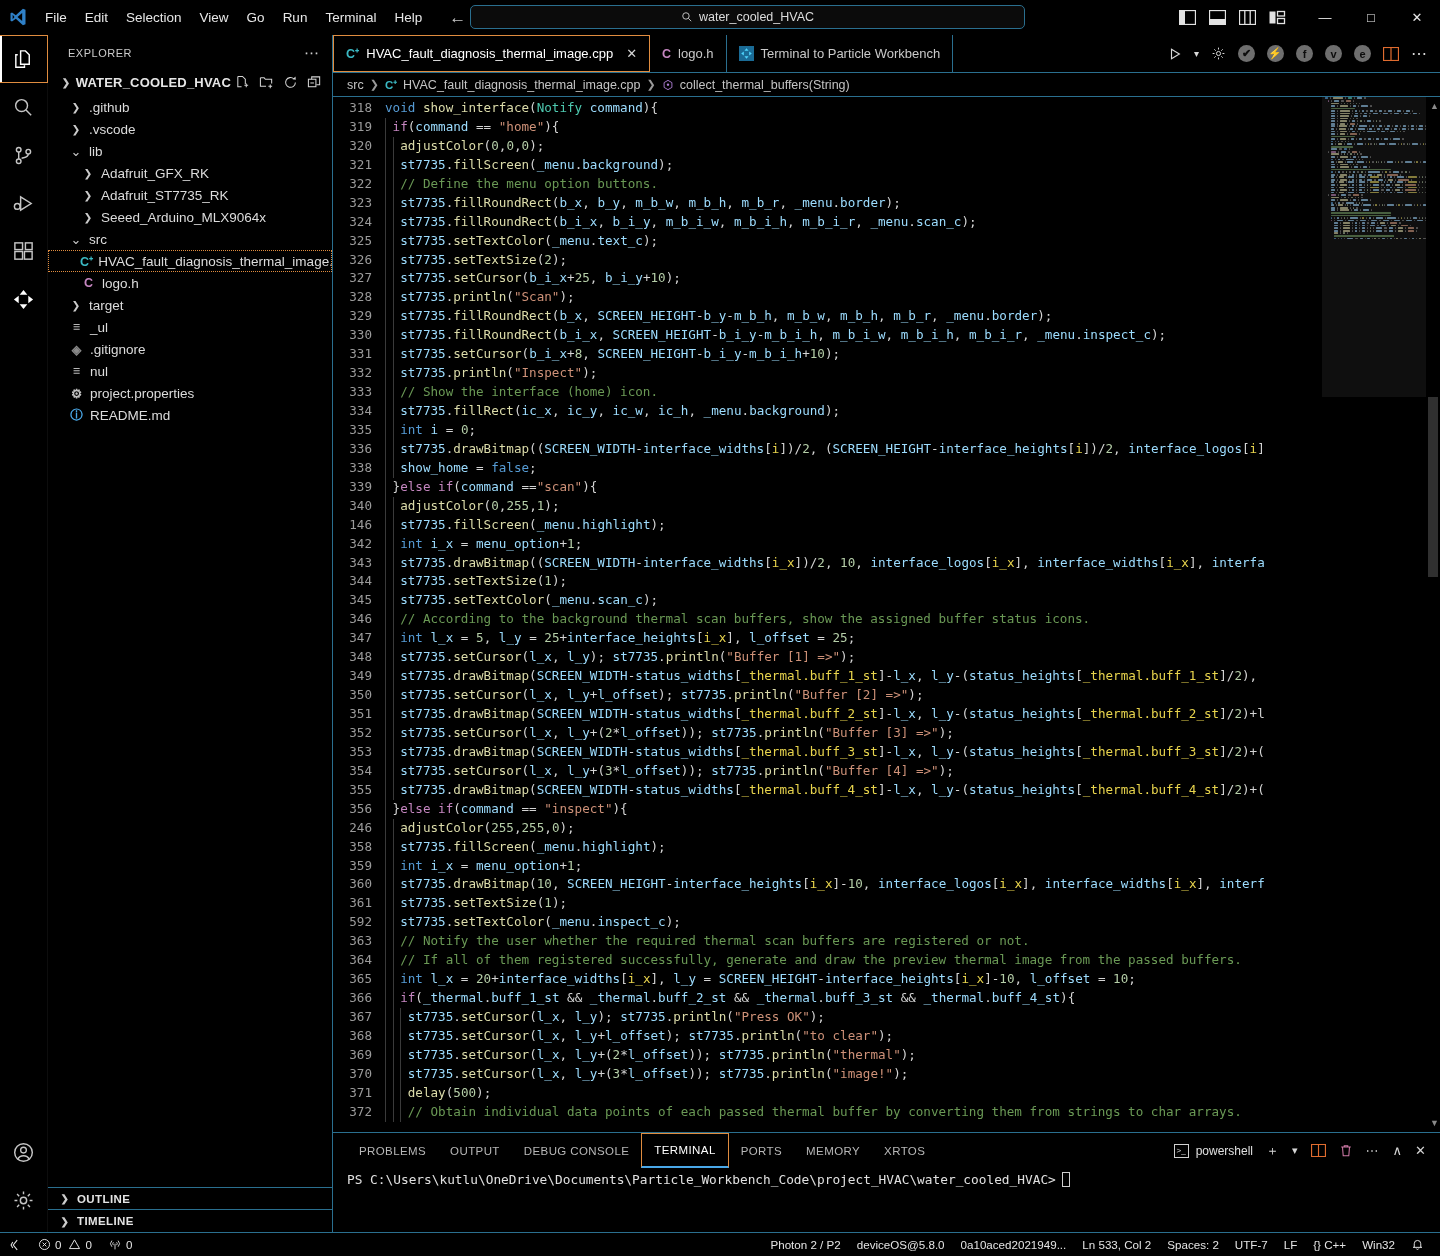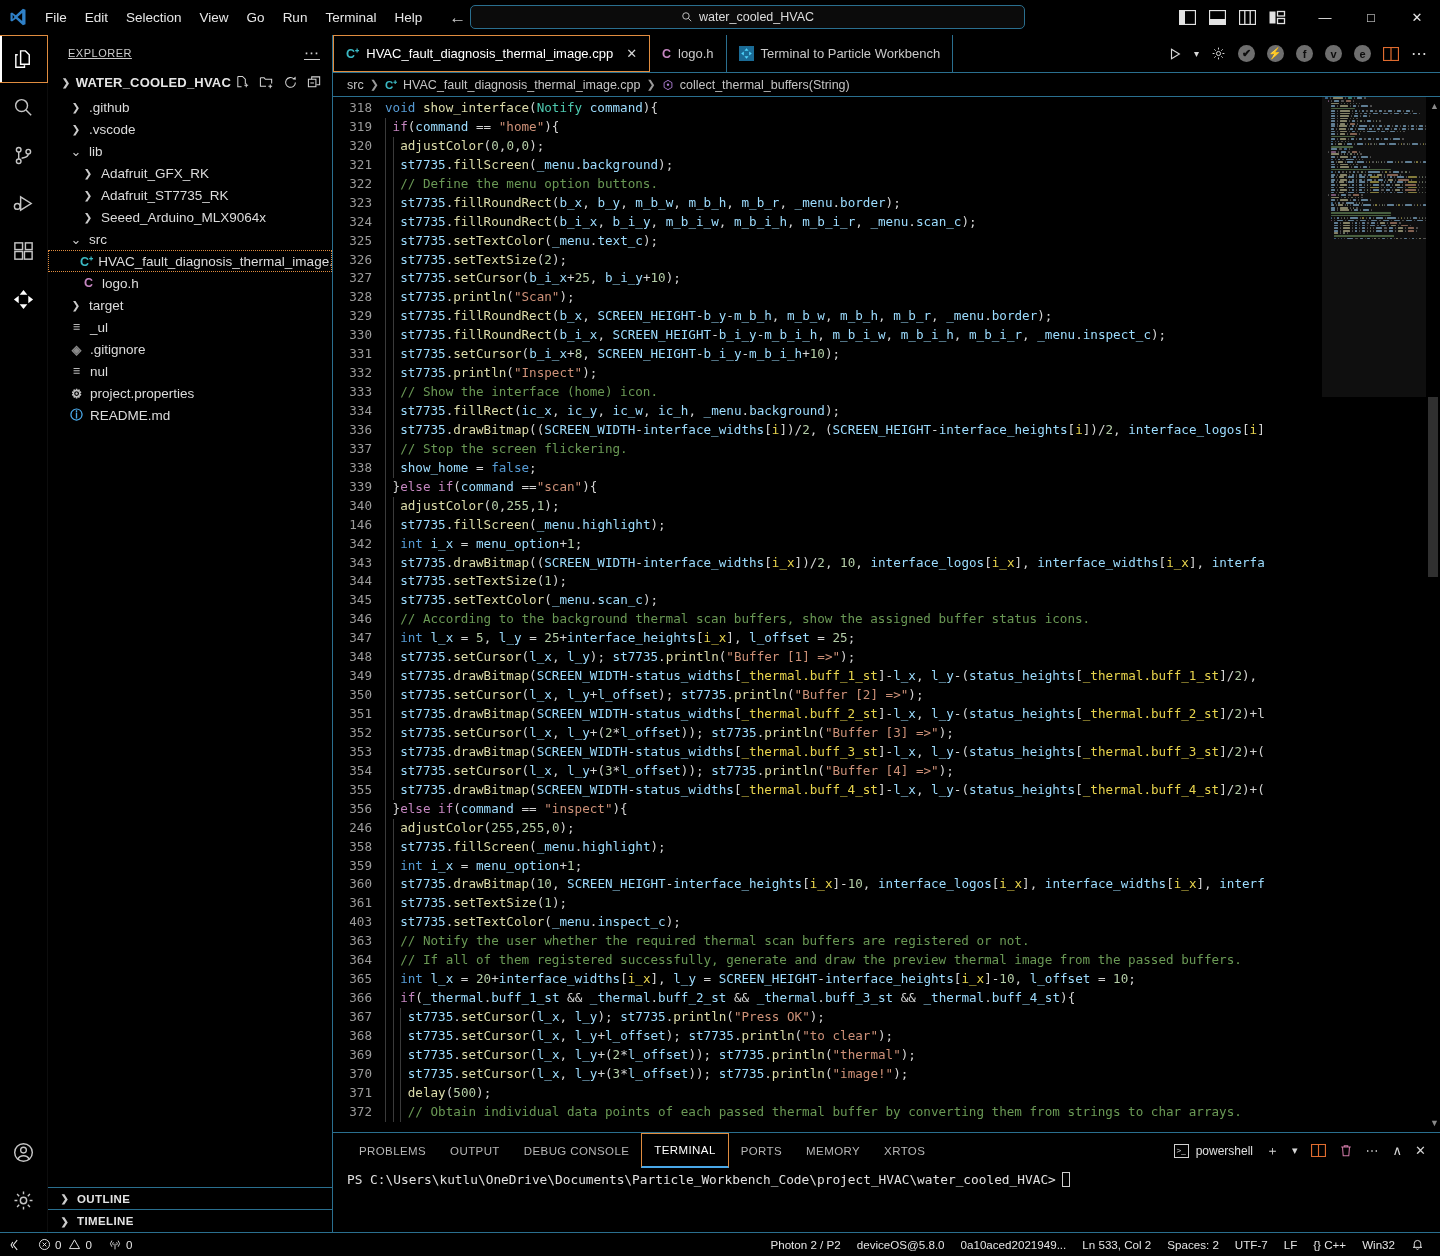--- a/index.html
+++ b/index.html
@@ -64,21 +64,21 @@
   .act-spacer { flex: 1 1 auto; }
 
   
   .sidebar {
     width: 285px; flex: 0 0 285px; background: #000;
     display: flex; flex-direction: column;
     border-right: 1px solid #2a6f8f;
   }
   .sb-header {
     height: 35px; display: flex; align-items: center; justify-content: space-between;
-    padding: 0 12px 0 20px; color: #cccccc; font-size: 11px; letter-spacing: .5px; text-decoration: underline;
+    padding: 0 12px 0 20px; color: #cccccc; font-size: 11px; letter-spacing: .5px;
   }
   .sb-dots { color: #cfcfcf; font-size: 15px; letter-spacing:1px; }
   .folder-row {
     height: 24px; display: flex; align-items: center; gap: 4px;
     padding: 0 10px 0 12px; color: #e6e6e6; font-size: 13px; font-weight: bold;
   }
   .folder-row .caret { width: 14px; text-align:center; font-size: 10px; color:#c9c9c9; }
   .folder-name { flex: 1 1 auto; letter-spacing: .2px; }
   .folder-actions { display: flex; gap: 9px; align-items: center; color:#d4d4d4; }
   .tree { flex: 1 1 auto; overflow: hidden; padding-top: 2px; }
@@ -523,22 +523,22 @@
           <div class="cl"><span class="ln">325</span><span class="ctext"><span class="ig"></span><span class="ig"></span><span class="t-var">st7735</span><span class="t-pln">.</span><span class="t-fn">setTextColor</span><span class="t-pln">(</span><span class="t-var">_menu</span><span class="t-pln">.</span><span class="t-var">text_c</span><span class="t-pln">);</span></span></div>
           <div class="cl"><span class="ln">326</span><span class="ctext"><span class="ig"></span><span class="ig"></span><span class="t-var">st7735</span><span class="t-pln">.</span><span class="t-fn">setTextSize</span><span class="t-pln">(</span><span class="t-num">2</span><span class="t-pln">);</span></span></div>
           <div class="cl"><span class="ln">327</span><span class="ctext"><span class="ig"></span><span class="ig"></span><span class="t-var">st7735</span><span class="t-pln">.</span><span class="t-fn">setCursor</span><span class="t-pln">(</span><span class="t-var">b_i_x</span><span class="t-pln">+</span><span class="t-num">25</span><span class="t-pln">, </span><span class="t-var">b_i_y</span><span class="t-pln">+</span><span class="t-num">10</span><span class="t-pln">);</span></span></div>
           <div class="cl"><span class="ln">328</span><span class="ctext"><span class="ig"></span><span class="ig"></span><span class="t-var">st7735</span><span class="t-pln">.</span><span class="t-fn">println</span><span class="t-pln">(</span><span class="t-str">"Scan"</span><span class="t-pln">);</span></span></div>
           <div class="cl"><span class="ln">329</span><span class="ctext"><span class="ig"></span><span class="ig"></span><span class="t-var">st7735</span><span class="t-pln">.</span><span class="t-fn">fillRoundRect</span><span class="t-pln">(</span><span class="t-var">b_x</span><span class="t-pln">, </span><span class="t-var">SCREEN_HEIGHT</span><span class="t-pln">-</span><span class="t-var">b_y</span><span class="t-pln">-</span><span class="t-var">m_b_h</span><span class="t-pln">, </span><span class="t-var">m_b_w</span><span class="t-pln">, </span><span class="t-var">m_b_h</span><span class="t-pln">, </span><span class="t-var">m_b_r</span><span class="t-pln">, </span><span class="t-var">_menu</span><span class="t-pln">.</span><span class="t-var">border</span><span class="t-pln">);</span></span></div>
           <div class="cl"><span class="ln">330</span><span class="ctext"><span class="ig"></span><span class="ig"></span><span class="t-var">st7735</span><span class="t-pln">.</span><span class="t-fn">fillRoundRect</span><span class="t-pln">(</span><span class="t-var">b_i_x</span><span class="t-pln">, </span><span class="t-var">SCREEN_HEIGHT</span><span class="t-pln">-</span><span class="t-var">b_i_y</span><span class="t-pln">-</span><span class="t-var">m_b_i_h</span><span class="t-pln">, </span><span class="t-var">m_b_i_w</span><span class="t-pln">, </span><span class="t-var">m_b_i_h</span><span class="t-pln">, </span><span class="t-var">m_b_i_r</span><span class="t-pln">, </span><span class="t-var">_menu</span><span class="t-pln">.</span><span class="t-var">inspect_c</span><span class="t-pln">);</span></span></div>
           <div class="cl"><span class="ln">331</span><span class="ctext"><span class="ig"></span><span class="ig"></span><span class="t-var">st7735</span><span class="t-pln">.</span><span class="t-fn">setCursor</span><span class="t-pln">(</span><span class="t-var">b_i_x</span><span class="t-pln">+</span><span class="t-num">8</span><span class="t-pln">, </span><span class="t-var">SCREEN_HEIGHT</span><span class="t-pln">-</span><span class="t-var">b_i_y</span><span class="t-pln">-</span><span class="t-var">m_b_i_h</span><span class="t-pln">+</span><span class="t-num">10</span><span class="t-pln">);</span></span></div>
           <div class="cl"><span class="ln">332</span><span class="ctext"><span class="ig"></span><span class="ig"></span><span class="t-var">st7735</span><span class="t-pln">.</span><span class="t-fn">println</span><span class="t-pln">(</span><span class="t-str">"Inspect"</span><span class="t-pln">);</span></span></div>
           <div class="cl"><span class="ln">333</span><span class="ctext"><span class="ig"></span><span class="ig"></span><span class="t-cmt">// Show the interface (home) icon.</span></span></div>
           <div class="cl"><span class="ln">334</span><span class="ctext"><span class="ig"></span><span class="ig"></span><span class="t-var">st7735</span><span class="t-pln">.</span><span class="t-fn">fillRect</span><span class="t-pln">(</span><span class="t-var">ic_x</span><span class="t-pln">, </span><span class="t-var">ic_y</span><span class="t-pln">, </span><span class="t-var">ic_w</span><span class="t-pln">, </span><span class="t-var">ic_h</span><span class="t-pln">, </span><span class="t-var">_menu</span><span class="t-pln">.</span><span class="t-var">background</span><span class="t-pln">);</span></span></div>
+          <div class="cl"><span class="ln">335</span><span class="ctext"><span class="ig"></span><span class="ig"></span><span class="t-key">int</span><span class="t-pln"> </span><span class="t-var">i</span><span class="t-pln"> = </span><span class="t-num">0</span><span class="t-pln">;</span></span></div>
           <div class="cl"><span class="ln">336</span><span class="ctext"><span class="ig"></span><span class="ig"></span><span class="t-var">st7735</span><span class="t-pln">.</span><span class="t-fn">drawBitmap</span><span class="t-pln">((</span><span class="t-var">SCREEN_WIDTH</span><span class="t-pln">-</span><span class="t-var">interface_widths</span><span class="t-pln">[</span><span class="t-idx">i</span><span class="t-pln">])/</span><span class="t-num">2</span><span class="t-pln">, (</span><span class="t-var">SCREEN_HEIGHT</span><span class="t-pln">-</span><span class="t-var">interface_heights</span><span class="t-pln">[</span><span class="t-idx">i</span><span class="t-pln">])/</span><span class="t-num">2</span><span class="t-pln">, </span><span class="t-var">interface_logos</span><span class="t-pln">[</span><span class="t-idx">i</span><span class="t-pln">]</span></span></div>
-          <div class="cl"><span class="ln">337</span><span class="ctext"><span class="ig"></span><span class="ig"></span><span class="t-cmt">// Stop the screen flickering.</span></span></div>
           <div class="cl"><span class="ln">338</span><span class="ctext"><span class="ig"></span><span class="ig"></span><span class="t-var">show_home</span><span class="t-pln"> = </span><span class="t-key">false</span><span class="t-pln">;</span></span></div>
           <div class="cl"><span class="ln">339</span><span class="ctext"><span class="ig"></span><span class="t-pln">}</span><span class="t-ctl">else if</span><span class="t-pln">(</span><span class="t-var">command</span><span class="t-pln"> ==</span><span class="t-str">"scan"</span><span class="t-pln">){</span></span></div>
           <div class="cl"><span class="ln">340</span><span class="ctext"><span class="ig"></span><span class="ig"></span><span class="t-fn">adjustColor</span><span class="t-pln">(</span><span class="t-num">0</span><span class="t-pln">,</span><span class="t-num">255</span><span class="t-pln">,</span><span class="t-num">1</span><span class="t-pln">);</span></span></div>
           <div class="cl"><span class="ln">146</span><span class="ctext"><span class="ig"></span><span class="ig"></span><span class="t-var">st7735</span><span class="t-pln">.</span><span class="t-fn">fillScreen</span><span class="t-pln">(</span><span class="t-var">_menu</span><span class="t-pln">.</span><span class="t-var">highlight</span><span class="t-pln">);</span></span></div>
           <div class="cl"><span class="ln">342</span><span class="ctext"><span class="ig"></span><span class="ig"></span><span class="t-key">int</span><span class="t-pln"> </span><span class="t-var">i_x</span><span class="t-pln"> = </span><span class="t-var">menu_option</span><span class="t-pln">+</span><span class="t-num">1</span><span class="t-pln">;</span></span></div>
           <div class="cl"><span class="ln">343</span><span class="ctext"><span class="ig"></span><span class="ig"></span><span class="t-var">st7735</span><span class="t-pln">.</span><span class="t-fn">drawBitmap</span><span class="t-pln">((</span><span class="t-var">SCREEN_WIDTH</span><span class="t-pln">-</span><span class="t-var">interface_widths</span><span class="t-pln">[</span><span class="t-idx">i_x</span><span class="t-pln">])/</span><span class="t-num">2</span><span class="t-pln">, </span><span class="t-num">10</span><span class="t-pln">, </span><span class="t-var">interface_logos</span><span class="t-pln">[</span><span class="t-idx">i_x</span><span class="t-pln">], </span><span class="t-var">interface_widths</span><span class="t-pln">[</span><span class="t-idx">i_x</span><span class="t-pln">], </span><span class="t-var">interfa</span></span></div>
           <div class="cl"><span class="ln">344</span><span class="ctext"><span class="ig"></span><span class="ig"></span><span class="t-var">st7735</span><span class="t-pln">.</span><span class="t-fn">setTextSize</span><span class="t-pln">(</span><span class="t-num">1</span><span class="t-pln">);</span></span></div>
           <div class="cl"><span class="ln">345</span><span class="ctext"><span class="ig"></span><span class="ig"></span><span class="t-var">st7735</span><span class="t-pln">.</span><span class="t-fn">setTextColor</span><span class="t-pln">(</span><span class="t-var">_menu</span><span class="t-pln">.</span><span class="t-var">scan_c</span><span class="t-pln">);</span></span></div>
           <div class="cl"><span class="ln">346</span><span class="ctext"><span class="ig"></span><span class="ig"></span><span class="t-cmt">// According to the background thermal scan buffers, show the assigned buffer status icons.</span></span></div>
           <div class="cl"><span class="ln">347</span><span class="ctext"><span class="ig"></span><span class="ig"></span><span class="t-key">int</span><span class="t-pln"> </span><span class="t-var">l_x</span><span class="t-pln"> = </span><span class="t-num">5</span><span class="t-pln">, </span><span class="t-var">l_y</span><span class="t-pln"> = </span><span class="t-num">25</span><span class="t-pln">+</span><span class="t-var">interface_heights</span><span class="t-pln">[</span><span class="t-idx">i_x</span><span class="t-pln">], </span><span class="t-var">l_offset</span><span class="t-pln"> = </span><span class="t-num">25</span><span class="t-pln">;</span></span></div>
@@ -549,21 +549,21 @@
           <div class="cl"><span class="ln">352</span><span class="ctext"><span class="ig"></span><span class="ig"></span><span class="t-var">st7735</span><span class="t-pln">.</span><span class="t-fn">setCursor</span><span class="t-pln">(</span><span class="t-var">l_x</span><span class="t-pln">, </span><span class="t-var">l_y</span><span class="t-pln">+(</span><span class="t-num">2</span><span class="t-pln">*</span><span class="t-var">l_offset</span><span class="t-pln">)); </span><span class="t-var">st7735</span><span class="t-pln">.</span><span class="t-fn">println</span><span class="t-pln">(</span><span class="t-str">"Buffer [3] =&gt;"</span><span class="t-pln">);</span></span></div>
           <div class="cl"><span class="ln">353</span><span class="ctext"><span class="ig"></span><span class="ig"></span><span class="t-var">st7735</span><span class="t-pln">.</span><span class="t-fn">drawBitmap</span><span class="t-pln">(</span><span class="t-var">SCREEN_WIDTH</span><span class="t-pln">-</span><span class="t-var">status_widths</span><span class="t-pln">[</span><span class="t-idx">_thermal.buff_3_st</span><span class="t-pln">]-</span><span class="t-var">l_x</span><span class="t-pln">, </span><span class="t-var">l_y</span><span class="t-pln">-(</span><span class="t-var">status_heights</span><span class="t-pln">[</span><span class="t-idx">_thermal.buff_3_st</span><span class="t-pln">]/</span><span class="t-num">2</span><span class="t-pln">)+(</span></span></div>
           <div class="cl"><span class="ln">354</span><span class="ctext"><span class="ig"></span><span class="ig"></span><span class="t-var">st7735</span><span class="t-pln">.</span><span class="t-fn">setCursor</span><span class="t-pln">(</span><span class="t-var">l_x</span><span class="t-pln">, </span><span class="t-var">l_y</span><span class="t-pln">+(</span><span class="t-num">3</span><span class="t-pln">*</span><span class="t-var">l_offset</span><span class="t-pln">)); </span><span class="t-var">st7735</span><span class="t-pln">.</span><span class="t-fn">println</span><span class="t-pln">(</span><span class="t-str">"Buffer [4] =&gt;"</span><span class="t-pln">);</span></span></div>
           <div class="cl"><span class="ln">355</span><span class="ctext"><span class="ig"></span><span class="ig"></span><span class="t-var">st7735</span><span class="t-pln">.</span><span class="t-fn">drawBitmap</span><span class="t-pln">(</span><span class="t-var">SCREEN_WIDTH</span><span class="t-pln">-</span><span class="t-var">status_widths</span><span class="t-pln">[</span><span class="t-idx">_thermal.buff_4_st</span><span class="t-pln">]-</span><span class="t-var">l_x</span><span class="t-pln">, </span><span class="t-var">l_y</span><span class="t-pln">-(</span><span class="t-var">status_heights</span><span class="t-pln">[</span><span class="t-idx">_thermal.buff_4_st</span><span class="t-pln">]/</span><span class="t-num">2</span><span class="t-pln">)+(</span></span></div>
           <div class="cl"><span class="ln">356</span><span class="ctext"><span class="ig"></span><span class="t-pln">}</span><span class="t-ctl">else if</span><span class="t-pln">(</span><span class="t-var">command</span><span class="t-pln"> == </span><span class="t-str">"inspect"</span><span class="t-pln">){</span></span></div>
           <div class="cl"><span class="ln">246</span><span class="ctext"><span class="ig"></span><span class="ig"></span><span class="t-fn">adjustColor</span><span class="t-pln">(</span><span class="t-num">255</span><span class="t-pln">,</span><span class="t-num">255</span><span class="t-pln">,</span><span class="t-num">0</span><span class="t-pln">);</span></span></div>
           <div class="cl"><span class="ln">358</span><span class="ctext"><span class="ig"></span><span class="ig"></span><span class="t-var">st7735</span><span class="t-pln">.</span><span class="t-fn">fillScreen</span><span class="t-pln">(</span><span class="t-var">_menu</span><span class="t-pln">.</span><span class="t-var">highlight</span><span class="t-pln">);</span></span></div>
           <div class="cl"><span class="ln">359</span><span class="ctext"><span class="ig"></span><span class="ig"></span><span class="t-key">int</span><span class="t-pln"> </span><span class="t-var">i_x</span><span class="t-pln"> = </span><span class="t-var">menu_option</span><span class="t-pln">+</span><span class="t-num">1</span><span class="t-pln">;</span></span></div>
           <div class="cl"><span class="ln">360</span><span class="ctext"><span class="ig"></span><span class="ig"></span><span class="t-var">st7735</span><span class="t-pln">.</span><span class="t-fn">drawBitmap</span><span class="t-pln">(</span><span class="t-num">10</span><span class="t-pln">, </span><span class="t-var">SCREEN_HEIGHT</span><span class="t-pln">-</span><span class="t-var">interface_heights</span><span class="t-pln">[</span><span class="t-idx">i_x</span><span class="t-pln">]-</span><span class="t-num">10</span><span class="t-pln">, </span><span class="t-var">interface_logos</span><span class="t-pln">[</span><span class="t-idx">i_x</span><span class="t-pln">], </span><span class="t-var">interface_widths</span><span class="t-pln">[</span><span class="t-idx">i_x</span><span class="t-pln">], </span><span class="t-var">interf</span></span></div>
           <div class="cl"><span class="ln">361</span><span class="ctext"><span class="ig"></span><span class="ig"></span><span class="t-var">st7735</span><span class="t-pln">.</span><span class="t-fn">setTextSize</span><span class="t-pln">(</span><span class="t-num">1</span><span class="t-pln">);</span></span></div>
-          <div class="cl"><span class="ln">403</span><span class="ctext"><span class="ig"></span><span class="ig"></span><span class="t-var">st7735</span><span class="t-pln">.</span><span class="t-fn">setTextColor</span><span class="t-pln">(</span><span class="t-var">_menu</span><span class="t-pln">.</span><span class="t-var">inspect_c</span><span class="t-pln">);</span></span></div>
+          <div class="cl"><span class="ln">592</span><span class="ctext"><span class="ig"></span><span class="ig"></span><span class="t-var">st7735</span><span class="t-pln">.</span><span class="t-fn">setTextColor</span><span class="t-pln">(</span><span class="t-var">_menu</span><span class="t-pln">.</span><span class="t-var">inspect_c</span><span class="t-pln">);</span></span></div>
           <div class="cl"><span class="ln">363</span><span class="ctext"><span class="ig"></span><span class="ig"></span><span class="t-cmt">// Notify the user whether the required thermal scan buffers are registered or not.</span></span></div>
           <div class="cl"><span class="ln">364</span><span class="ctext"><span class="ig"></span><span class="ig"></span><span class="t-cmt">// If all of them registered successfully, generate and draw the preview thermal image from the passed buffers.</span></span></div>
           <div class="cl"><span class="ln">365</span><span class="ctext"><span class="ig"></span><span class="ig"></span><span class="t-key">int</span><span class="t-pln"> </span><span class="t-var">l_x</span><span class="t-pln"> = </span><span class="t-num">20</span><span class="t-pln">+</span><span class="t-var">interface_widths</span><span class="t-pln">[</span><span class="t-idx">i_x</span><span class="t-pln">], </span><span class="t-var">l_y</span><span class="t-pln"> = </span><span class="t-var">SCREEN_HEIGHT</span><span class="t-pln">-</span><span class="t-var">interface_heights</span><span class="t-pln">[</span><span class="t-idx">i_x</span><span class="t-pln">]-</span><span class="t-num">10</span><span class="t-pln">, </span><span class="t-var">l_offset</span><span class="t-pln"> = </span><span class="t-num">10</span><span class="t-pln">;</span></span></div>
           <div class="cl"><span class="ln">366</span><span class="ctext"><span class="ig"></span><span class="ig"></span><span class="t-ctl">if</span><span class="t-pln">(</span><span class="t-var">_thermal</span><span class="t-pln">.</span><span class="t-var">buff_1_st</span><span class="t-pln"> &amp;&amp; </span><span class="t-var">_thermal</span><span class="t-pln">.</span><span class="t-var">buff_2_st</span><span class="t-pln"> &amp;&amp; </span><span class="t-var">_thermal</span><span class="t-pln">.</span><span class="t-var">buff_3_st</span><span class="t-pln"> &amp;&amp; </span><span class="t-var">_thermal</span><span class="t-pln">.</span><span class="t-var">buff_4_st</span><span class="t-pln">){</span></span></div>
           <div class="cl"><span class="ln">367</span><span class="ctext"><span class="ig"></span><span class="ig"></span><span class="ig"></span><span class="t-var">st7735</span><span class="t-pln">.</span><span class="t-fn">setCursor</span><span class="t-pln">(</span><span class="t-var">l_x</span><span class="t-pln">, </span><span class="t-var">l_y</span><span class="t-pln">); </span><span class="t-var">st7735</span><span class="t-pln">.</span><span class="t-fn">println</span><span class="t-pln">(</span><span class="t-str">"Press OK"</span><span class="t-pln">);</span></span></div>
           <div class="cl"><span class="ln">368</span><span class="ctext"><span class="ig"></span><span class="ig"></span><span class="ig"></span><span class="t-var">st7735</span><span class="t-pln">.</span><span class="t-fn">setCursor</span><span class="t-pln">(</span><span class="t-var">l_x</span><span class="t-pln">, </span><span class="t-var">l_y</span><span class="t-pln">+</span><span class="t-var">l_offset</span><span class="t-pln">); </span><span class="t-var">st7735</span><span class="t-pln">.</span><span class="t-fn">println</span><span class="t-pln">(</span><span class="t-str">"to clear"</span><span class="t-pln">);</span></span></div>
           <div class="cl"><span class="ln">369</span><span class="ctext"><span class="ig"></span><span class="ig"></span><span class="ig"></span><span class="t-var">st7735</span><span class="t-pln">.</span><span class="t-fn">setCursor</span><span class="t-pln">(</span><span class="t-var">l_x</span><span class="t-pln">, </span><span class="t-var">l_y</span><span class="t-pln">+(</span><span class="t-num">2</span><span class="t-pln">*</span><span class="t-var">l_offset</span><span class="t-pln">)); </span><span class="t-var">st7735</span><span class="t-pln">.</span><span class="t-fn">println</span><span class="t-pln">(</span><span class="t-str">"thermal"</span><span class="t-pln">);</span></span></div>
           <div class="cl"><span class="ln">370</span><span class="ctext"><span class="ig"></span><span class="ig"></span><span class="ig"></span><span class="t-var">st7735</span><span class="t-pln">.</span><span class="t-fn">setCursor</span><span class="t-pln">(</span><span class="t-var">l_x</span><span class="t-pln">, </span><span class="t-var">l_y</span><span class="t-pln">+(</span><span class="t-num">3</span><span class="t-pln">*</span><span class="t-var">l_offset</span><span class="t-pln">)); </span><span class="t-var">st7735</span><span class="t-pln">.</span><span class="t-fn">println</span><span class="t-pln">(</span><span class="t-str">"image!"</span><span class="t-pln">);</span></span></div>
           <div class="cl"><span class="ln">371</span><span class="ctext"><span class="ig"></span><span class="ig"></span><span class="ig"></span><span class="t-fn">delay</span><span class="t-pln">(</span><span class="t-num">500</span><span class="t-pln">);</span></span></div>
           <div class="cl"><span class="ln">372</span><span class="ctext"><span class="ig"></span><span class="ig"></span><span class="ig"></span><span class="t-cmt">// Obtain individual data points of each passed thermal buffer by converting them from strings to char arrays.</span></span></div>

